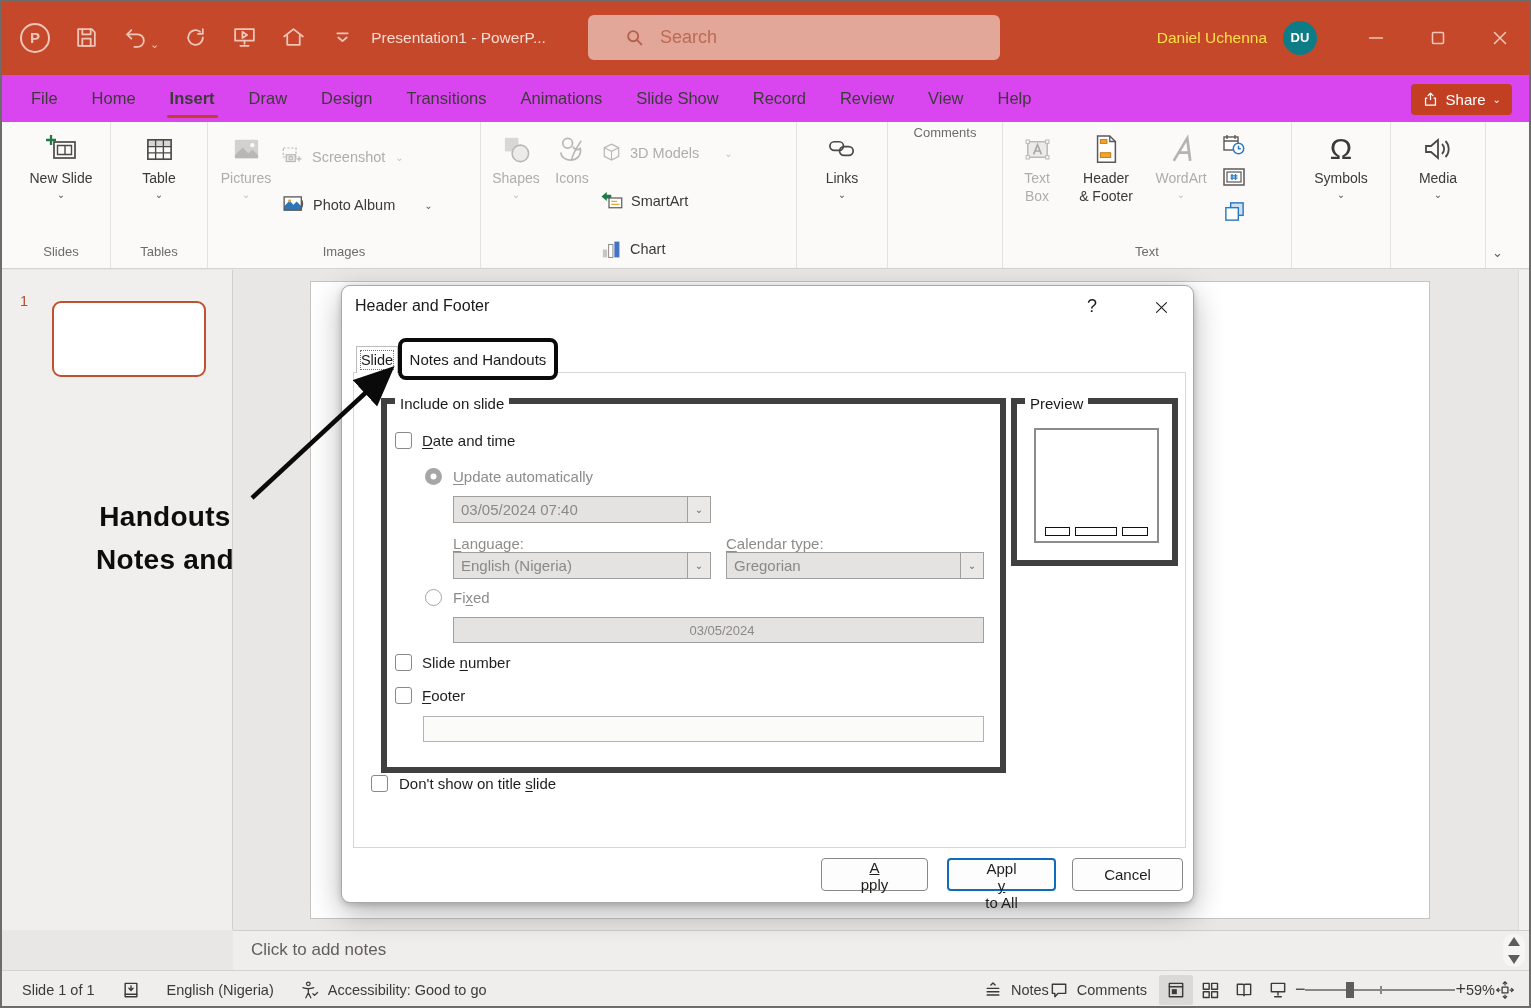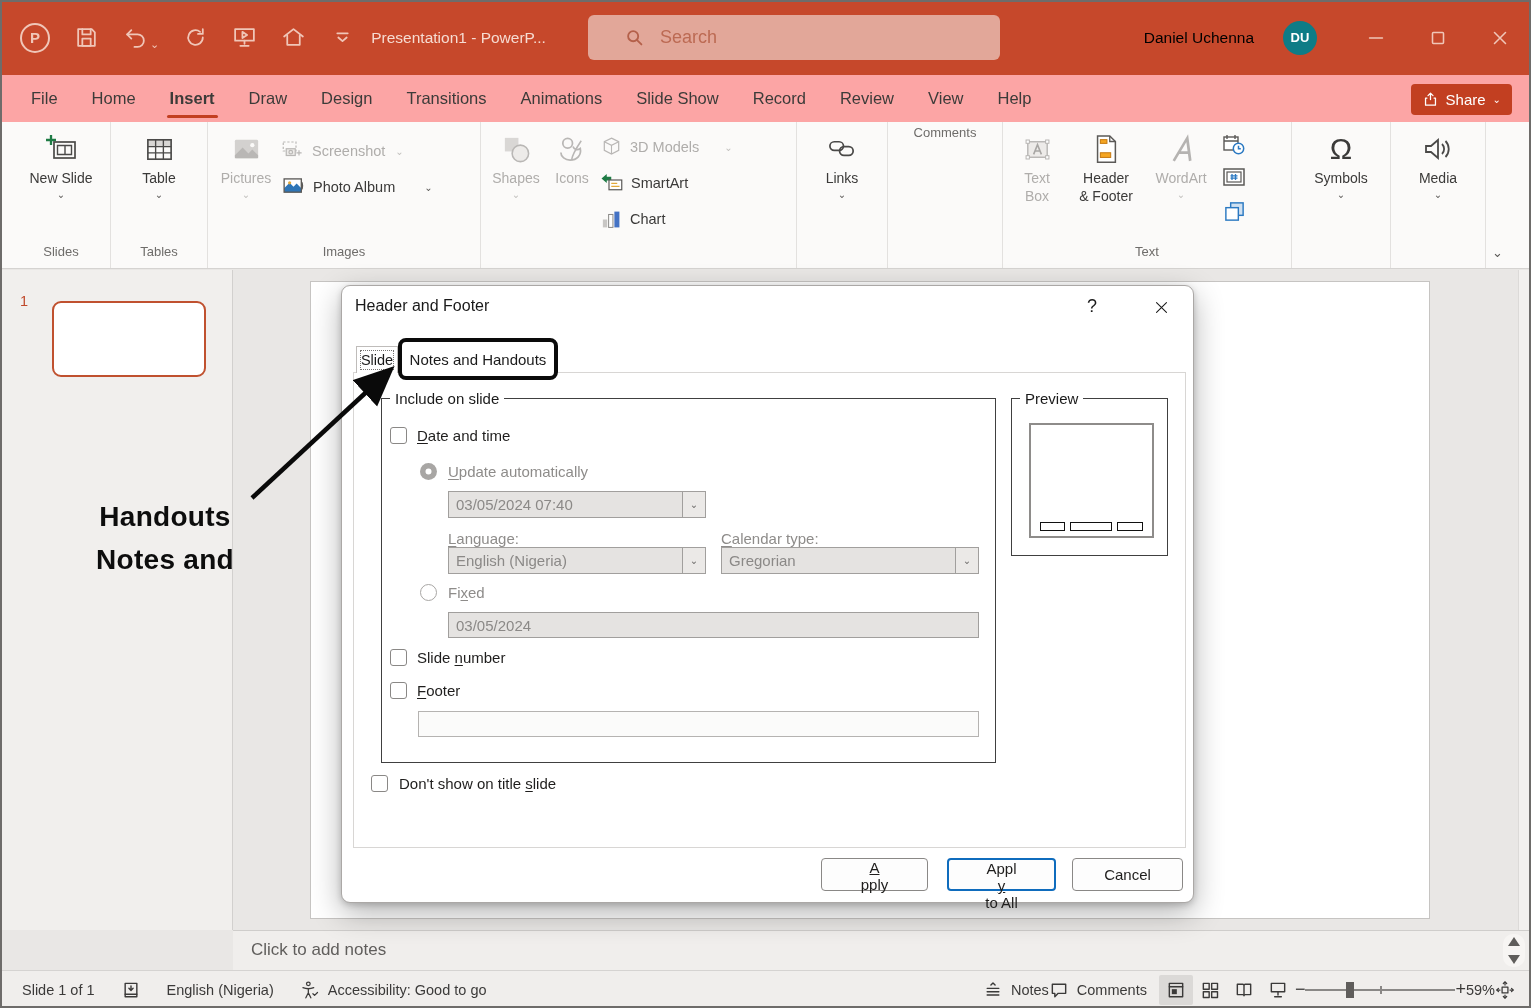--- a/index.html
+++ b/index.html
@@ -13,46 +13,46 @@
   .titlebar{position:absolute;left:0;top:0;width:100%;height:75px;background:#C6482B;display:flex;align-items:center;color:#F0C6B8;}
   .tb-left{display:flex;align-items:center;gap:24px;padding-left:20px;}
   .applogo{width:26px;height:26px;border:2px solid #F0C6B8;border-radius:50%;display:grid;place-items:center;font-weight:bold;font-size:15px;color:#F0C6B8;}
   .tbicon{width:25px;height:25px;color:#F0C6B8;}
   .tb-undo{display:flex;align-items:flex-end;gap:2px;}
   .tb-chev{font-size:11px;line-height:11px;color:#F0C6B8;}
   .tb-title{margin-left:16px;font-size:15.5px;color:#F6DCD2;white-space:nowrap;}
   .searchbox{position:absolute;left:588px;top:15px;width:412px;height:45px;background:#E2A799;border-radius:6px;display:flex;align-items:center;gap:14px;padding-left:36px;box-sizing:border-box;color:#B4604A;}
   .searchbox .ph{font-size:18px;color:#BC6A53;}
   .tb-right{margin-left:auto;display:flex;align-items:center;gap:0;}
-  .username{font-size:15.5px;color:#000000;margin-right:29px;}
+  .username{font-size:15.5px;color:#fde047;margin-right:16px;}
   .avatar{width:34px;height:34px;border-radius:50%;background:#0E7C86;color:#fff;font-size:13px;font-weight:bold;display:grid;place-items:center;}
   .winbtn{width:62px;height:75px;display:grid;place-items:center;color:#F0C6B8;}
   .winbtn svg{width:22px;height:22px;}
 
   
-  .menubar{position:absolute;left:0;top:75px;width:100%;height:47px;background:#fca5a5;display:flex;align-items:center;padding-left:14px;box-sizing:border-box;}
+  .menubar{position:absolute;left:0;top:75px;width:100%;height:47px;background:#d946ef;display:flex;align-items:center;padding-left:14px;box-sizing:border-box;}
   .menu-item{padding:0 17px;font-size:16.5px;color:#3C3B39;height:100%;display:flex;align-items:center;position:relative;cursor:default;}
   .menu-item.active{font-weight:bold;color:#3C3B39;}
   .menu-item.active::after{content:"";position:absolute;left:14px;right:14px;bottom:4px;height:3.5px;border-radius:2px;background:#C23F21;}
   .sharebtn{position:absolute;right:19px;top:84px;height:31px;background:#C23F21;border-radius:4px;color:#fff;display:flex;align-items:center;gap:7px;padding:0 11px;font-size:15px;z-index:5;}
   .sharebtn svg{width:17px;height:17px;}
   .sharebtn .chv{font-size:10px;}
 
   
   .ribbon{position:absolute;left:0;top:122px;width:100%;height:147px;background:#FBFAF9;border-bottom:1px solid #D5D3D1;display:flex;box-sizing:border-box;padding-left:12px;}
   .rgroup{display:flex;flex-direction:column;border-right:1px solid #E3E1DF;padding:3px 5px 0 5px;}
   .rgroup .content{flex:1;display:flex;align-items:flex-start;}
   .glabel{height:24px;text-align:center;font-size:13px;color:#6E6C6A;}
   .bigbtn{display:flex;flex-direction:column;align-items:center;padding-top:7px;font-size:14px;color:#3B3A39;line-height:1.25;text-align:center;}
   .bigbtn .bicon{height:34px;display:grid;place-items:center;margin-bottom:4px;}
   .bigbtn .chv{font-size:10px;color:#5B5957;margin-top:1px;}
   .bigbtn.disabled{color:#AFADAB;}
   .bigbtn.disabled .chv{color:#C2C0BE;}
   .rcol{display:flex;flex-direction:column;justify-content:flex-start;padding-top:8px;}
-  .rowbtn{display:flex;align-items:center;gap:7px;font-size:14.5px;color:#3B3A39;height:30px;margin:3px 2px;}
+  .rowbtn{display:flex;align-items:center;gap:7px;font-size:14.5px;color:#3B3A39;height:30px;margin:9px 2px;}
   .rowbtn.disabled{color:#AFADAB;}
   .rowbtn .chv{font-size:10px;color:#5B5957;margin-left:3px;}
   .rowbtn.disabled .chv{color:#C2C0BE;}
   .minicol{display:flex;flex-direction:column;gap:9px;padding:8px 4px 0 6px;}
   .minibtn{width:24px;height:24px;display:grid;place-items:center;}
   .omega{font-size:30px;color:#3B3A39;line-height:30px;}
   .collapse{position:absolute;right:28px;bottom:8px;color:#5B5957;font-size:13px;}
 
   
   .leftpanel{position:absolute;left:0;top:270px;width:233px;height:660px;background:#F1EFED;border-right:1px solid #D2D0CE;box-sizing:border-box;}
@@ -83,34 +83,34 @@
   
   .dialog{position:absolute;left:341px;top:285px;width:853px;height:618px;background:#fff;border:1px solid #ABA8A6;border-radius:9px;box-shadow:0 10px 30px rgba(0,0,0,.30),0 2px 6px rgba(0,0,0,.18);z-index:10;box-sizing:border-box;}
   .dlg-title{position:absolute;left:13px;top:11px;font-size:16px;color:#1A1A1A;}
   .dlg-help{position:absolute;left:738px;top:8px;width:24px;height:24px;display:grid;place-items:center;font-size:18px;color:#1A1A1A;}
   .dlg-close{position:absolute;left:806px;top:8px;width:26px;height:26px;display:grid;place-items:center;color:#1A1A1A;}
   .dlg-close svg{width:17px;height:17px;}
   .tabframe{position:absolute;left:11px;top:86px;width:831px;height:474px;border:1px solid #D8D6D4;background:#fff;}
   .tab-slide{position:absolute;left:14px;top:60px;width:42px;height:27px;background:#fff;border:1px solid #BFBCBA;border-bottom:none;z-index:3;display:grid;place-items:center;font-size:14.5px;color:#1A1A1A;box-sizing:border-box;}
   .tab-slide::after{content:"";position:absolute;inset:3px;border:1px dotted #767472;}
   .tab-notes-box{position:absolute;left:56px;top:52px;width:160px;height:42px;background:#fff;border:4px solid #0A0A0A;border-radius:8px;z-index:21;display:grid;place-items:center;font-size:15px;color:#1A1A1A;box-sizing:border-box;}
-  .fieldset{position:absolute;border:1px solid #404040;background:#fff;}
+  .fieldset{position:absolute;border:6px solid #404040;background:#fff;}
   .legend{position:absolute;top:-9px;left:8px;background:#fff;padding:0 5px;font-size:15px;color:#1A1A1A;}
   .fs-include{left:39px;top:112px;width:613px;height:363px;}
   .fs-preview{left:669px;top:112px;width:155px;height:156px;}
   .ck{position:absolute;width:17px;height:17px;border:1px solid #8A8886;border-radius:3px;background:#fff;box-sizing:border-box;}
   .rd{position:absolute;width:17px;height:17px;border:1px solid #A8A6A4;border-radius:50%;background:#fff;box-sizing:border-box;}
   .rd.sel{border:none;background:#fff;box-shadow:inset 0 0 0 5.5px #A8A6A4;}
   .lbl{position:absolute;font-size:15px;color:#1F1E1D;white-space:nowrap;}
   .lbl u{text-underline-offset:2px;}
   .lbl.dis{color:#8E8C8A;}
   .combo{position:absolute;height:27px;background:#E5E3E1;border:1px solid #A19F9D;box-sizing:border-box;display:flex;align-items:center;font-size:15px;color:#8B8987;gap:48px;}
   .combo .cv{padding-left:7px;flex:1;white-space:nowrap;overflow:hidden;}
   .combo .arr{width:22px;height:100%;border-left:1px solid #A19F9D;display:grid;place-items:center;font-size:10px;color:#6E6C6A;background:#EBE9E7;}
-  .txtfield{position:absolute;height:26px;box-sizing:border-box;font-size:15px;display:flex;align-items:center;padding-left:7px;}
+  .txtfield{position:absolute;height:26px;box-sizing:border-box;font-size:13px;display:flex;align-items:center;padding-left:7px;justify-content:center;}
   .txtfield.dis{background:#E5E3E1;border:1px solid #A19F9D;color:#8B8987;}
   .txtfield.en{background:#FBFBFA;border:1px solid #B5B3B1;color:#1F1E1D;}
   .pv-slide{position:absolute;left:17px;top:24px;width:121px;height:111px;border:2px solid #8E8C8A;background:#fff;}
   .pv-box{position:absolute;bottom:5px;height:9px;border:1.6px solid #111;background:#fff;box-sizing:border-box;}
   .dlgbtn{position:absolute;top:572px;height:33px;background:#FDFDFD;border:1px solid #8A8886;border-radius:4px;display:grid;place-items:center;font-size:15px;color:#1F1E1D;box-sizing:border-box;}
   .dlgbtn.def{border:2px solid #0F6CBD;}
 
   
   .ann-text{position:absolute;left:45px;top:495px;width:240px;text-align:center;font-size:28px;font-weight:bold;color:#0D0D0D;line-height:43px;letter-spacing:.3px;z-index:25;}
   .ann-arrow{position:absolute;left:240px;top:358px;width:170px;height:152px;z-index:25;pointer-events:none;}

